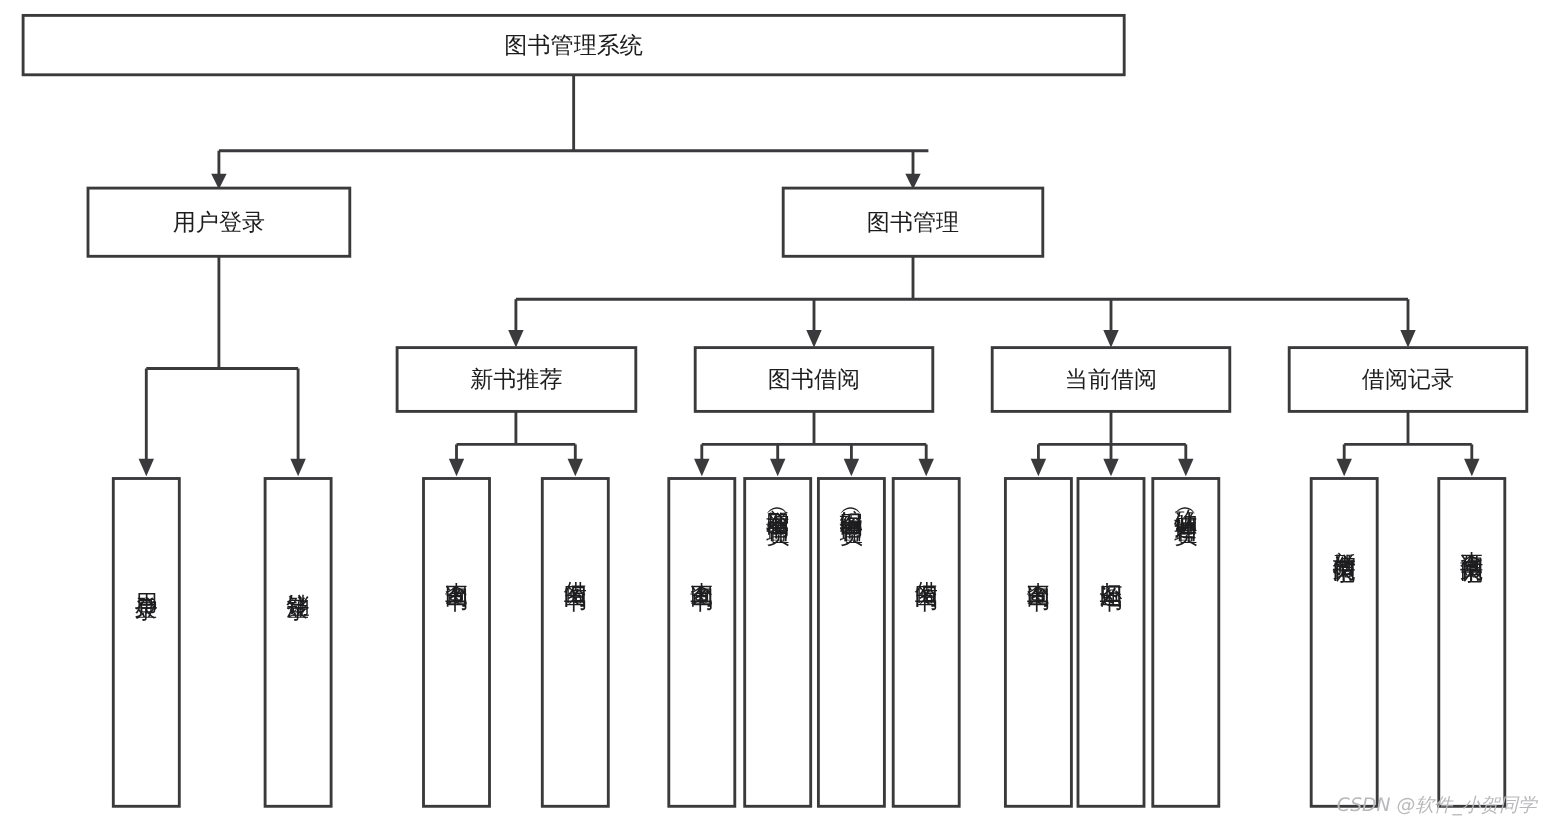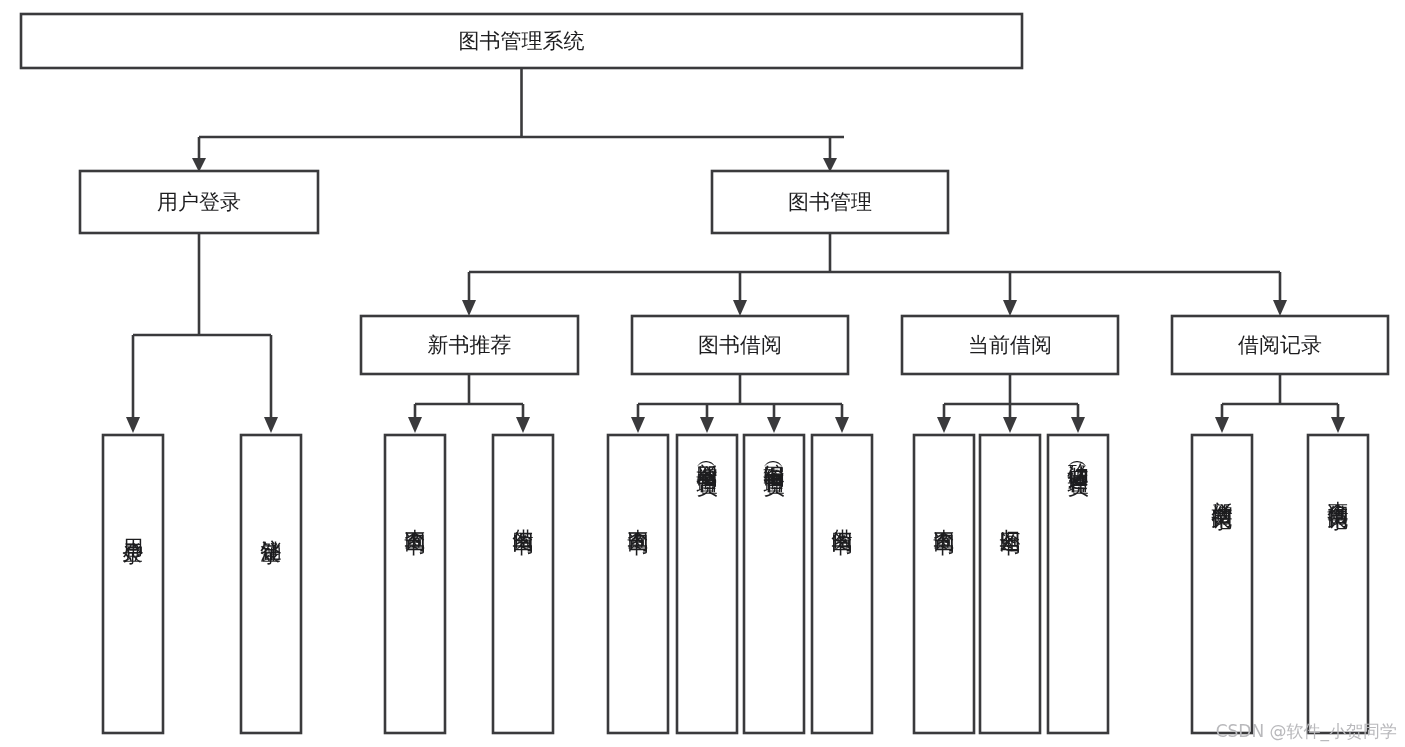--- a/index.html
+++ b/index.html
@@ -57,20 +57,21 @@
   }
   .watermark {
     position: absolute;
     right: 8px;
     bottom: 4px;
     font-family: "DejaVu Sans", "Liberation Sans", sans-serif;
     font-size: 17px;
     color: #b9b9bc;
     white-space: nowrap;
     user-select: none;
+    font-style: italic;
   }
 </style>
 </head>
 <body>
 
 <div id="diagram-root">
 
   <svg id="tree-svg" viewBox="0 0 1405 747">
     <defs>
       <marker id="arrow" viewBox="0 0 12 12" refX="6" refY="10.5" markerWidth="7" markerHeight="11" orient="auto-start-reverse" markerUnits="userSpaceOnUse">

